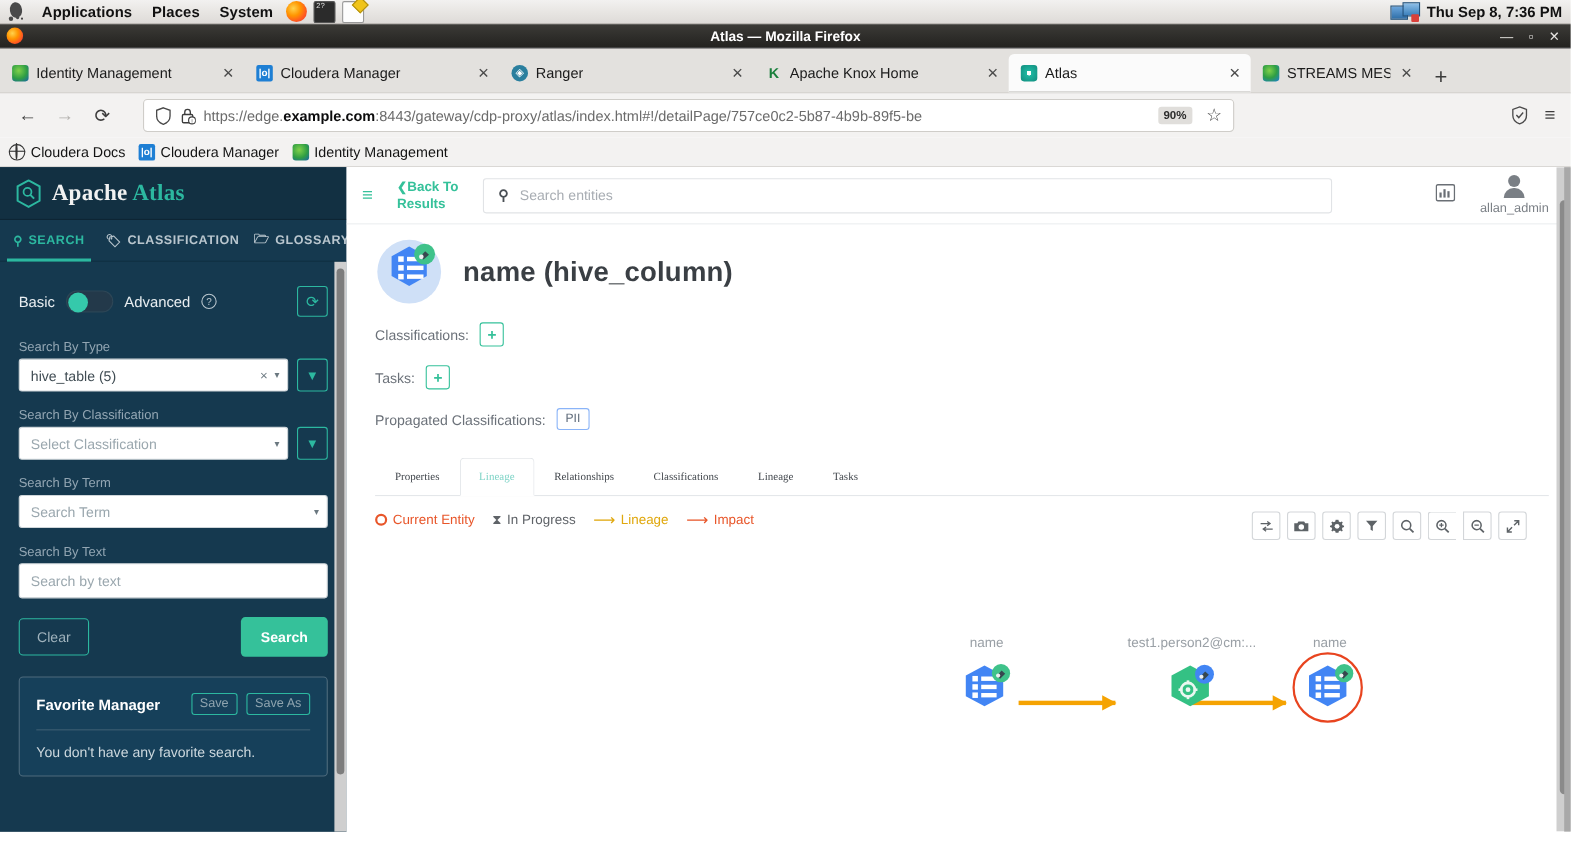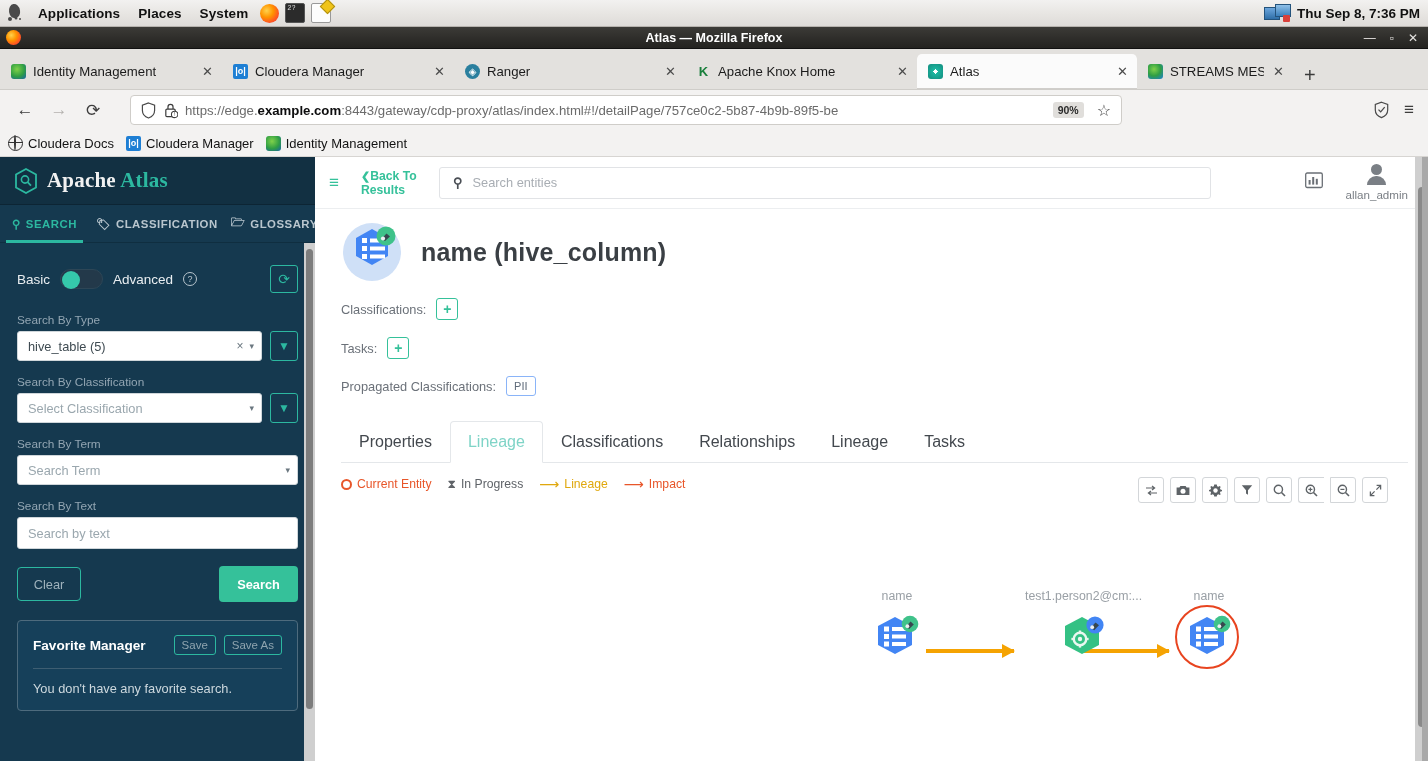--- a/index.html
+++ b/index.html
@@ -5,21 +5,21 @@
   * { box-sizing: border-box; margin: 0; padding: 0; }
   html, body {
     width: 1428px; height: 779px;
     font-family: "Liberation Sans", sans-serif;
     overflow: hidden;
     background: #ffffff;
   }
 
   
   #gnome-panel {
-    height: 27px; width: 100%;
+    height: 22px; width: 100%;
     background: linear-gradient(to bottom, #f2f1f0 0%, #e8e6e3 50%, #dedbd8 100%);
     border-bottom: 1px solid #b6b2ad;
     display: flex; align-items: center;
     font-size: 13.5px; color: #111; position: relative;
   }
   .gnome-menu { padding: 0 9px; font-weight: bold; font-size: 13.5px; letter-spacing: .1px; }
   .gnome-icon { width: 20px; height: 20px; margin: 0 3px; display: inline-block; position: relative; }
   #gnome-right { margin-left: auto; display: flex; align-items: center; padding-right: 8px; gap: 7px; }
   #gnome-clock { font-weight: bold; font-size: 13.5px; }
 
@@ -178,21 +178,21 @@
   .ent-icon-wrap { width:66px; height:58px; position:relative; flex:none; }
   .ent-icon-circle { position:absolute; left:2px; top:0px; width:58px; height:58px; border-radius:50%; background:#cfe0f7;}
   .ent-title { font-size:25px; font-weight:bold; color:#3a3f44; letter-spacing:.2px;}
 
   .meta-row { display:flex; align-items:center; gap:10px; margin-top: 17px; font-size:12.8px; color:#6b7179;}
   .meta-row:first-of-type { margin-top: 20px; }
   .plus-btn { width:22px;height:22px;border:1px solid #35c19a;border-radius:3px;color:#35c19a;font-size:14px;display:flex;align-items:center;justify-content:center;font-weight:bold;}
   .pii-chip { border:1px solid #8ab4f8; border-radius:3px; color:#5f6b7a; font-size:11px; padding: 3px 7px; background:#fff;}
 
   #tabs-row { display:flex; align-items:flex-end; gap:0; margin-top:24px; border-bottom:1px solid #e4e7ea; }
-  .mtab { font-size:16px; color:#43484e; padding: 11px 17px 11px 17px; position:relative; top:1px; border:1px solid transparent; border-radius:4px 4px 0 0;}
+  .mtab { font-size:10px; color:#43484e; padding: 11px 17px 11px 17px; position:relative; top:1px; border:1px solid transparent; border-radius:4px 4px 0 0;font-family:Liberation Serif, serif;}
   .mtab.active { color:#7fd4c7; background:#fff; border-color:#e4e7ea; border-bottom-color:#fff; }
 
   #legend-row { display:flex; align-items:center; gap:0; margin-top:14px; font-size:12.2px; }
   .lg { display:flex; align-items:center; gap:5px; margin-right:16px;}
   .lg.cur { color:#e8562a; }
   .lg.prog { color:#5f6368; }
   .lg.lin { color:#e0a80e; }
   .lg.imp { color:#e8562a; }
   .ring { width:11px;height:11px;border:2px solid #e8562a;border-radius:50%;}
   .hourglass { font-size:12px; color:#5f6368;}
@@ -480,22 +480,22 @@
         <span class="plus-btn">+</span>
       </div>
       <div class="meta-row">
         <span>Propagated Classifications:</span>
         <span class="pii-chip">PII</span>
       </div>
 
       <div id="tabs-row">
         <div class="mtab">Properties</div>
         <div class="mtab active">Lineage</div>
+        <div class="mtab">Relationships</div>
         <div class="mtab">Classifications</div>
-        <div class="mtab">Relationships</div>
         <div class="mtab">Lineage</div>
         <div class="mtab">Tasks</div>
       </div>
 
       <div id="legend-wrap">
         <div id="legend-row">
           <div class="lg cur">
             <span class="ring"></span>
             <span>Current Entity</span>
           </div>

